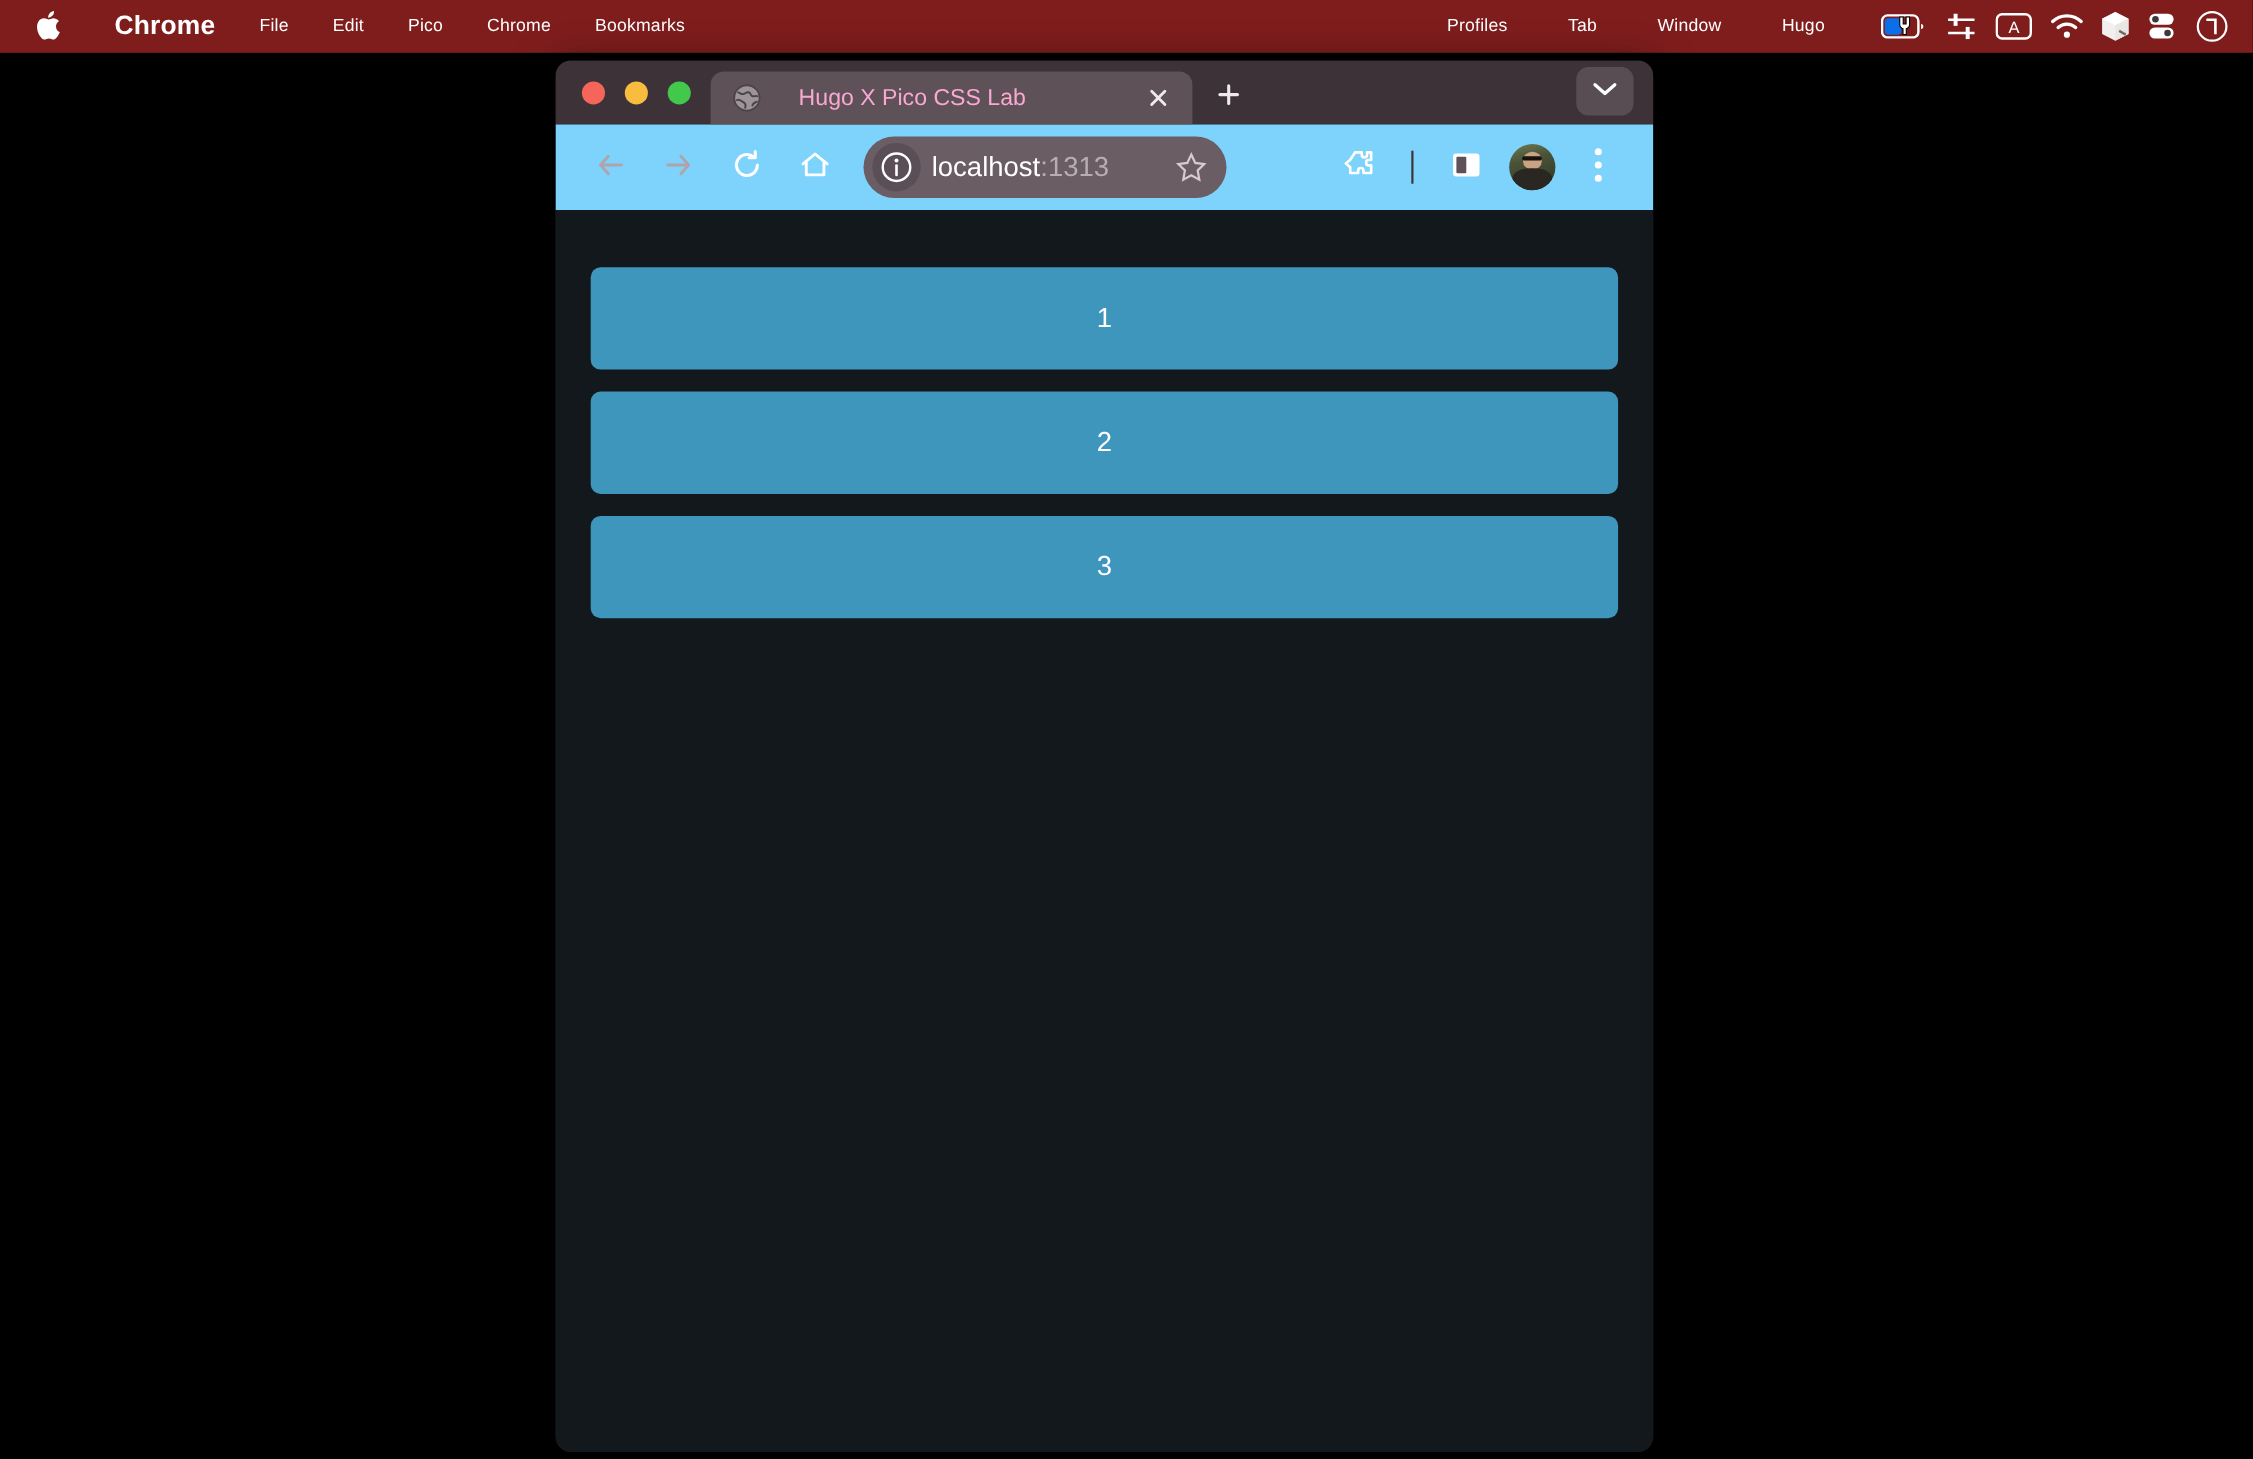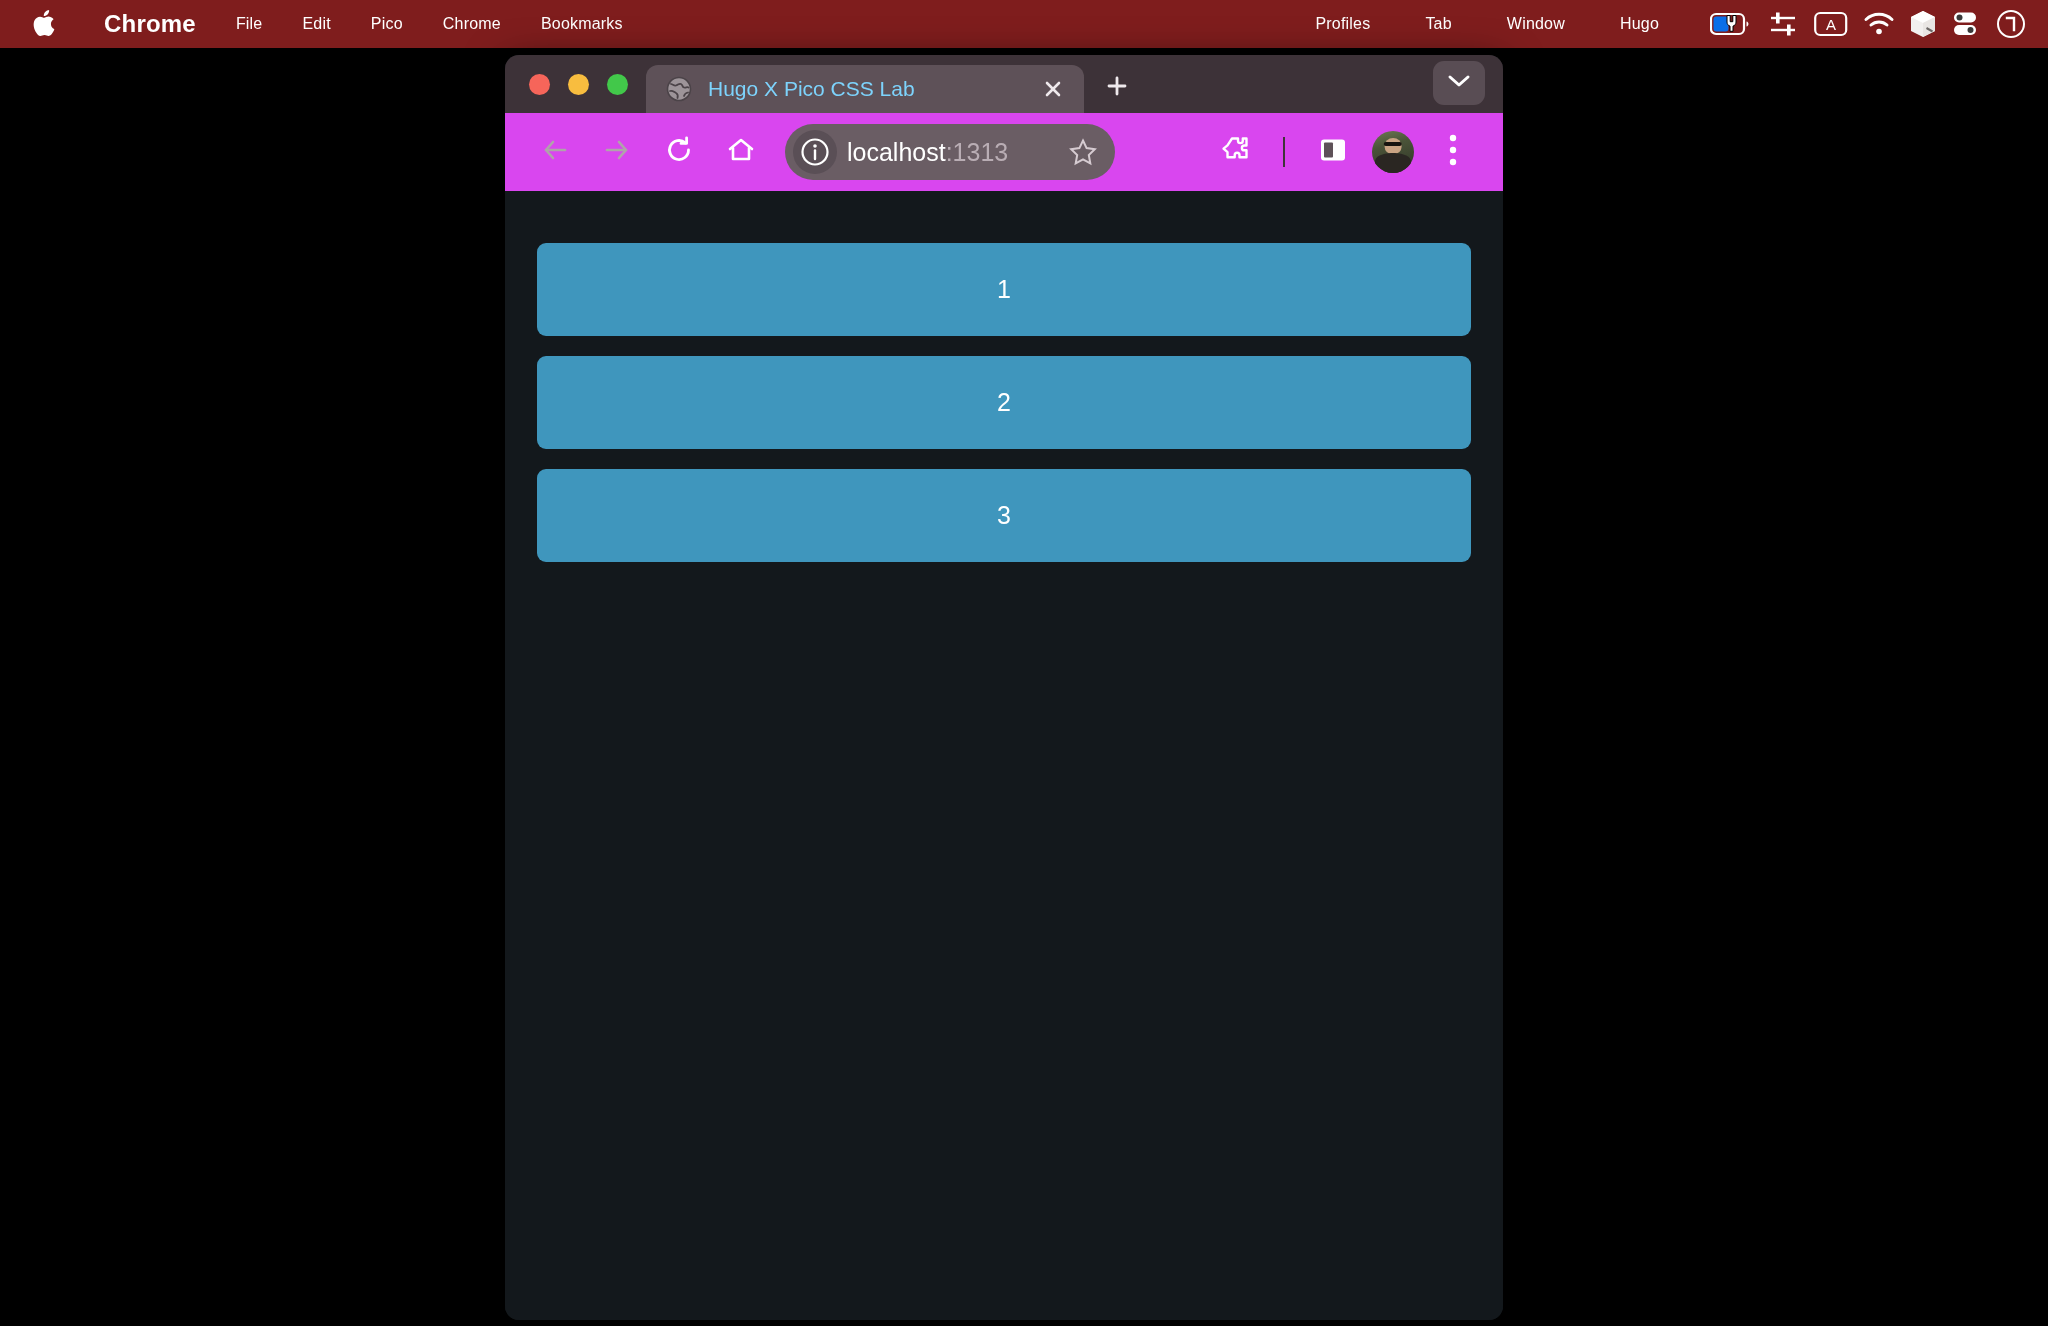--- a/index.html
+++ b/index.html
@@ -60,43 +60,43 @@
     height:48px; width:438px; background:#5e5158;
     border-radius:12px 12px 0 0;
     display:flex; align-items:center; padding:0 16px 0 20px;
     position:relative;
   }
   .favicon{
     width:26px; height:26px; margin-right:16px; flex:none;
     display:flex; align-items:center; justify-content:center;
   }
   .tab-title{
-    color:#7dd3fc; font-size:21px; flex:1;
-    white-space:nowrap; overflow:hidden; text-overflow:ellipsis;
+    color:#f9a8d4; font-size:21px; flex:1;
+    white-space:nowrap; overflow:hidden; text-overflow:ellipsis;margin-left:18px;
   }
   .tab-close{
     width:30px; height:30px; flex:none;
     display:flex; align-items:center; justify-content:center;
     border-radius:50%;
   }
   .newtab{
     width:42px; height:42px; margin:0 0 4px 12px;
     display:flex; align-items:center; justify-content:center;
     border-radius:50%; flex:none;
   }
   .tabsearch{
     position:absolute; right:18px; bottom:8px;
     width:52px; height:44px; border-radius:11px;
     background:#594d54; display:flex;
     align-items:center; justify-content:center;
   }
 
   
   .toolbar{
-    height:78px; background:#d946ef;
+    height:78px; background:#7dd3fc;
     display:flex; align-items:center; padding:0 22px;
     gap:6px;
   }
   .tb-btn{
     width:56px; height:56px; border-radius:50%;
     display:flex; align-items:center; justify-content:center;
     flex:none;
   }
   .omnibox{
     flex:1; height:56px; margin:0 14px 0 10px;

